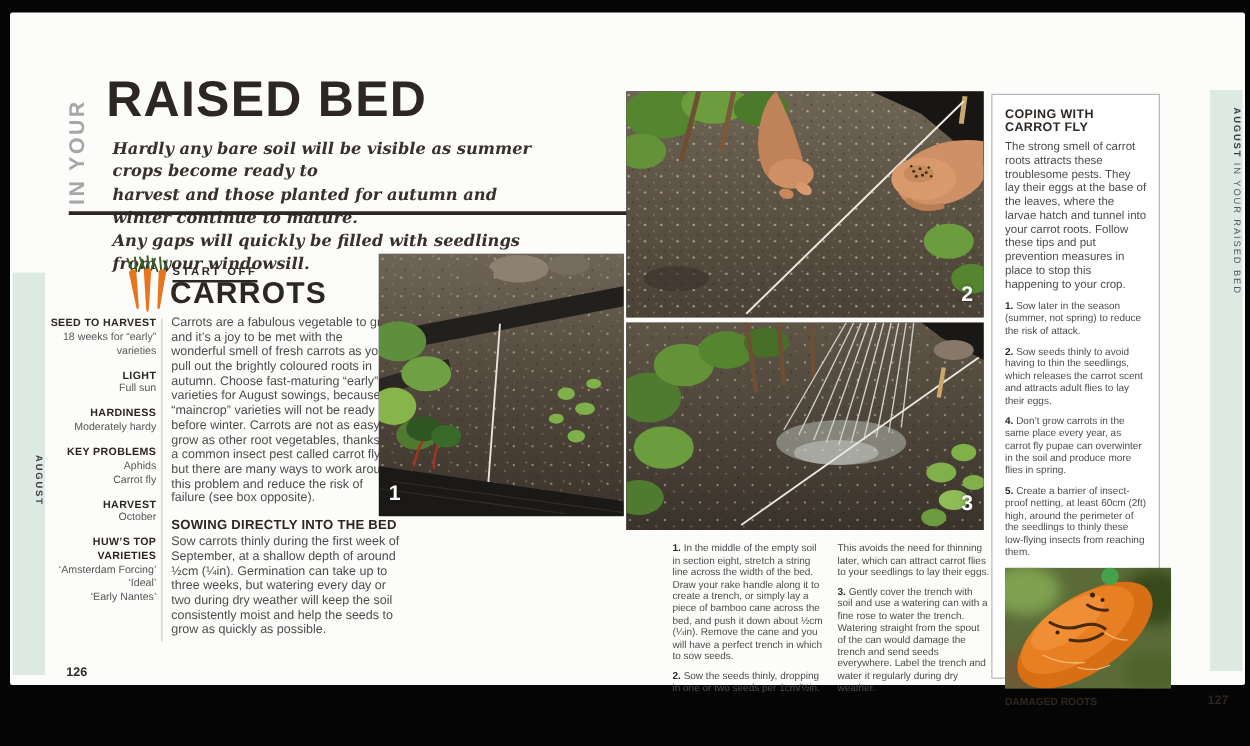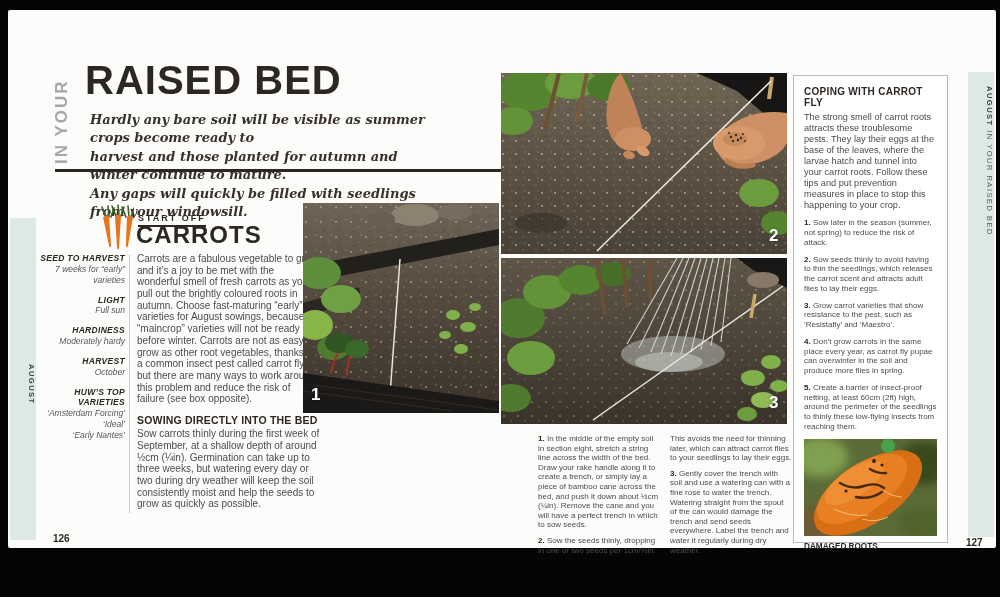--- a/index.html
+++ b/index.html
@@ -20,21 +20,21 @@
   .intro-italic{font-family:"DejaVu Serif",serif;font-style:italic;font-weight:600;
                 font-size:13px;line-height:1.42;color:#38302a;white-space:pre-line;}
   .rule{background:#2d2723;height:3px;}
 
   
   .startoff{font-size:9px;font-weight:bold;letter-spacing:2px;border-bottom:2px solid #2d2723;
             padding-bottom:2px;display:inline-block;}
   .crop-title{font-size:24px;font-weight:bold;letter-spacing:1px;}
 
   
-  .facts{width:97px;text-align:right;font-style:italic;}
+  .facts{width:97px;text-align:right;}
   .fact{margin-bottom:9px;}
   .fact .lbl{font-size:8.5px;font-weight:bold;letter-spacing:.3px;line-height:1.25;color:#2d2723;}
   .fact .val{font-size:8.5px;line-height:1.3;color:#565656;white-space:pre-line;}
   .vdivider{width:1px;background:#c9c9c9;}
 
   
   .main-col{width:183px;font-size:10px;line-height:1.17;color:#4c4c4c;}
   .main-col h3{font-size:10.5px;margin:9px 0 2px 0;color:#2d2723;letter-spacing:.2px;}
   .main-col p{margin:0;}
 
@@ -94,30 +94,35 @@
       </svg>
     </div>
     <div class="abs" style="left:130px;top:197px;">
       <span class="startoff">START OFF</span>
     </div>
     <div class="abs crop-title" style="left:128px;top:211px;">CARROTS</div>
 
     <div class="abs facts" style="left:20px;top:243px;">
       <div class="fact">
         <div class="lbl" style="white-space:pre-line;">SEED TO HARVEST</div>
-        <div class="val">7 weeks for “early”
+        <div class="val">18 weeks for “early”
 varieties</div>
       </div>
       <div class="fact">
         <div class="lbl" style="white-space:pre-line;">LIGHT</div>
         <div class="val">Full sun</div>
       </div>
       <div class="fact">
         <div class="lbl" style="white-space:pre-line;">HARDINESS</div>
         <div class="val">Moderately hardy</div>
+      </div>
+      <div class="fact">
+        <div class="lbl" style="white-space:pre-line;">KEY PROBLEMS</div>
+        <div class="val">Aphids
+Carrot fly</div>
       </div>
       <div class="fact">
         <div class="lbl" style="white-space:pre-line;">HARVEST</div>
         <div class="val">October</div>
       </div>
       <div class="fact">
         <div class="lbl" style="white-space:pre-line;">HUW’S TOP
 VARIETIES</div>
         <div class="val">‘Amsterdam Forcing’
 ‘Ideal’
@@ -298,26 +303,25 @@
       </svg>
     </div>
     <div class="abs photo-num" style="left:761px;top:383px;">3</div>
 
     <div class="abs steps" style="left:530px;top:424px;">
       <p><b>1.</b> <span>In the middle of the empty soil in section eight, stretch a string line across the width of the bed. Draw your rake handle along it to create a trench, or simply lay a piece of bamboo cane across the bed, and push it down about ½cm (¼in). Remove the cane and you will have a perfect trench in which to sow seeds.</span></p>
       <p><b>2.</b> <span>Sow the seeds thinly, dropping in one or two seeds per 1cm/½in. This avoids the need for thinning later, which can attract carrot flies to your seedlings to lay their eggs.</span></p>
       <p><b>3.</b> <span>Gently cover the trench with soil and use a watering can with a fine rose to water the trench. Watering straight from the spout of the can would damage the trench and send seeds everywhere. Label the trench and water it regularly during dry weather.</span></p>
     </div>
 
-    <div class="abs panel" style="left:785px;top:65px;width:155px;height:468px;">
+    <div class="abs panel" style="left:785px;top:65px;width:135px;height:468px;">
       <div class="ptitle">COPING WITH CARROT FLY</div>
       <div class="pintro">The strong smell of carrot roots attracts these troublesome pests. They lay their eggs at the base of the leaves, where the larvae hatch and tunnel into your carrot roots. Follow these tips and put prevention measures in place to stop this happening to your crop.</div>
       <div class="tip"><b>1.</b> <span>Sow later in the season (summer, not spring) to reduce the risk of attack.</span></div>
       <div class="tip"><b>2.</b> <span>Sow seeds thinly to avoid having to thin the seedlings, which releases the carrot scent and attracts adult flies to lay their eggs.</span></div>
-      <div class="tip"><b>3.</b> <span>Grow carrot varieties that show resistance to the pest, such as ‘Resistafly’ and ‘Maestro’.</span></div>
       <div class="tip"><b>4.</b> <span>Don’t grow carrots in the same place every year, as carrot fly pupae can overwinter in the soil and produce more flies in spring.</span></div>
       <div class="tip"><b>5.</b> <span>Create a barrier of insect-proof netting, at least 60cm (2ft) high, around the perimeter of the seedlings to thinly these low-flying insects from reaching them.</span></div>
 
       <div class="panel-photo">
         <svg viewBox="0 0 133 97" preserveAspectRatio="none">
           <defs>
               <filter id="blur1" x="-30%" y="-30%" width="160%" height="160%">
                 <feGaussianBlur stdDeviation="5"></feGaussianBlur>
               </filter>
             </defs>
@@ -350,16 +354,16 @@
         </svg>
       </div>
       <div class="cap-title">DAMAGED ROOTS</div>
     </div>
 
     <div class="abs edge-tab" style="left:960px;top:62px;width:26px;height:465px;padding-top:14px;box-sizing:border-box;text-align:left;">
       <b>AUGUST</b><span class="light"> IN YOUR RAISED BED</span>
     </div>
 
     <div class="abs page-num" style="left:45px;top:523px;">126</div>
-    <div class="abs page-num" style="left:958px;top:527px;">127</div>
+    <div class="abs page-num" style="left:958px;top:545px;">127</div>
 
   </div>
 </div>
 
 </body></html>

